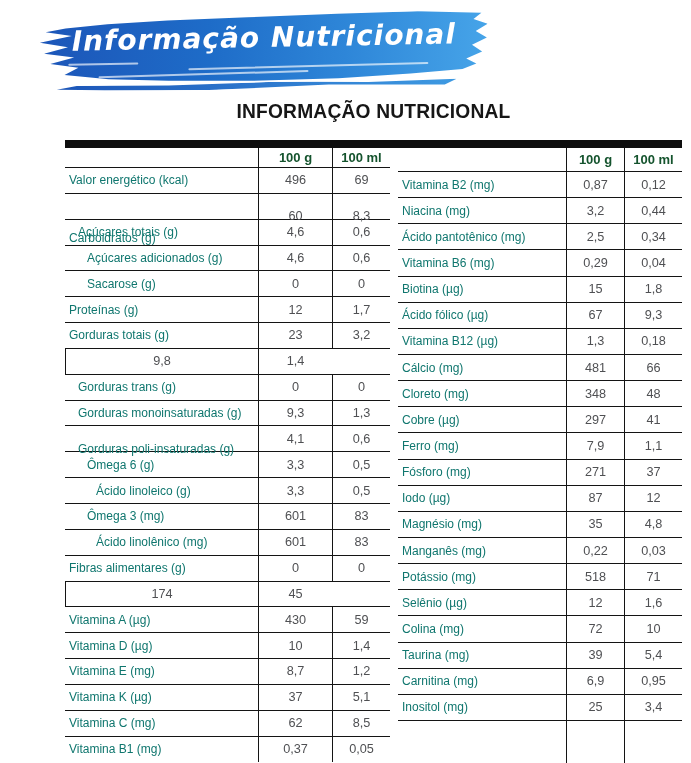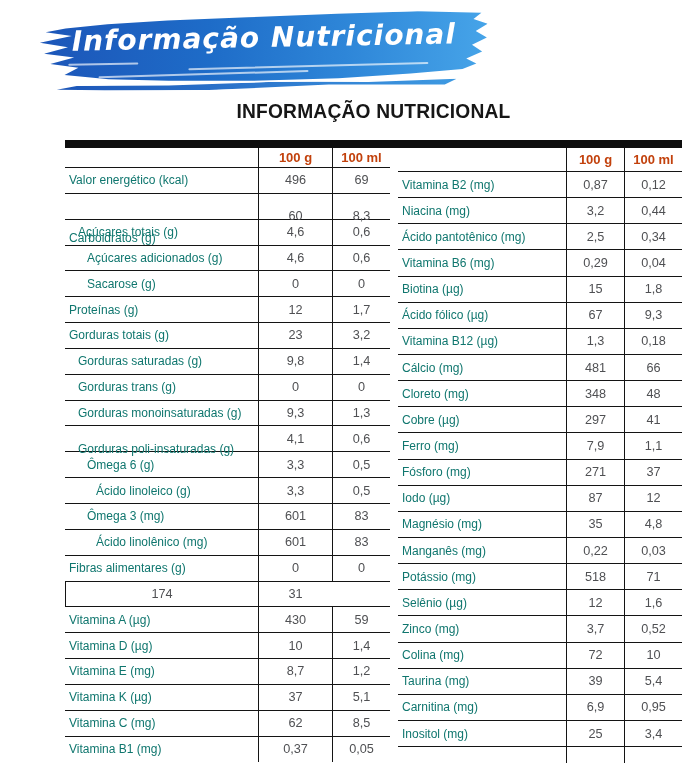--- a/index.html
+++ b/index.html
@@ -61,21 +61,21 @@
   .nt-left .nt-head{height:20px;}
   .nt-right .nt-head{height:24px;}
   .nt-row:last-child{border-bottom:none;}
   .nt-right .nt-row.empty{flex:1 1 auto;height:auto;border-bottom:none;}
   .cell{box-sizing:border-box;height:100%;display:flex;align-items:center;overflow:hidden;}
   .cell.name{justify-content:flex-start;color:#0f766e;font-size:12px;white-space:nowrap;}
   .cell.val{
     justify-content:center;border-left:1px solid #141414;
     color:#4f5053;font-size:12.7px;
   }
-  .nt-head .cell.val{font-weight:bold;color:#c2410c;font-size:13px;}
+  .nt-head .cell.val{font-weight:bold;color:#14532d;font-size:13px;}
 </style>
 </head>
 <body>
 
 <div class="banner">
   <div class="stroke"></div>
   <div class="streak"></div>
   <div class="wstreak ws1"></div>
   <div class="wstreak ws2"></div>
   <div class="wstreak ws3"></div>
@@ -122,21 +122,20 @@
           <div class="cell name" style="padding-left: 4px;">Proteínas (g)</div>
           <div class="cell val">12</div>
           <div class="cell val">1,7</div>
         </div>
         <div class="nt-row">
           <div class="cell name" style="padding-left: 4px;">Gorduras totais (g)</div>
           <div class="cell val">23</div>
           <div class="cell val">3,2</div>
         </div>
         <div class="nt-row">
-          <div class="cell name" style="padding-left: 13px;">Gorduras saturadas (g)</div>
           <div class="cell val">9,8</div>
           <div class="cell val">1,4</div>
         </div>
         <div class="nt-row">
           <div class="cell name" style="padding-left: 13px;">Gorduras trans (g)</div>
           <div class="cell val">0</div>
           <div class="cell val">0</div>
         </div>
         <div class="nt-row">
           <div class="cell name" style="padding-left: 13px;">Gorduras monoinsaturadas (g)</div>
@@ -168,21 +167,21 @@
           <div class="cell val">601</div>
           <div class="cell val">83</div>
         </div>
         <div class="nt-row">
           <div class="cell name" style="padding-left: 4px;">Fibras alimentares (g)</div>
           <div class="cell val">0</div>
           <div class="cell val">0</div>
         </div>
         <div class="nt-row">
           <div class="cell val">174</div>
-          <div class="cell val">31</div>
+          <div class="cell val">45</div>
         </div>
         <div class="nt-row">
           <div class="cell name" style="padding-left: 4px;">Vitamina A (µg)</div>
           <div class="cell val">430</div>
           <div class="cell val">59</div>
         </div>
         <div class="nt-row">
           <div class="cell name" style="padding-left: 4px;">Vitamina D (µg)</div>
           <div class="cell val">10</div>
           <div class="cell val">1,4</div>
@@ -293,25 +292,20 @@
           <div class="cell name" style="padding-left: 4px;">Potássio (mg)</div>
           <div class="cell val">518</div>
           <div class="cell val">71</div>
         </div>
         <div class="nt-row">
           <div class="cell name" style="padding-left: 4px;">Selênio (µg)</div>
           <div class="cell val">12</div>
           <div class="cell val">1,6</div>
         </div>
         <div class="nt-row">
-          <div class="cell name" style="padding-left: 4px;">Zinco (mg)</div>
-          <div class="cell val">3,7</div>
-          <div class="cell val">0,52</div>
-        </div>
-        <div class="nt-row">
           <div class="cell name" style="padding-left: 4px;">Colina (mg)</div>
           <div class="cell val">72</div>
           <div class="cell val">10</div>
         </div>
         <div class="nt-row">
           <div class="cell name" style="padding-left: 4px;">Taurina (mg)</div>
           <div class="cell val">39</div>
           <div class="cell val">5,4</div>
         </div>
         <div class="nt-row">

